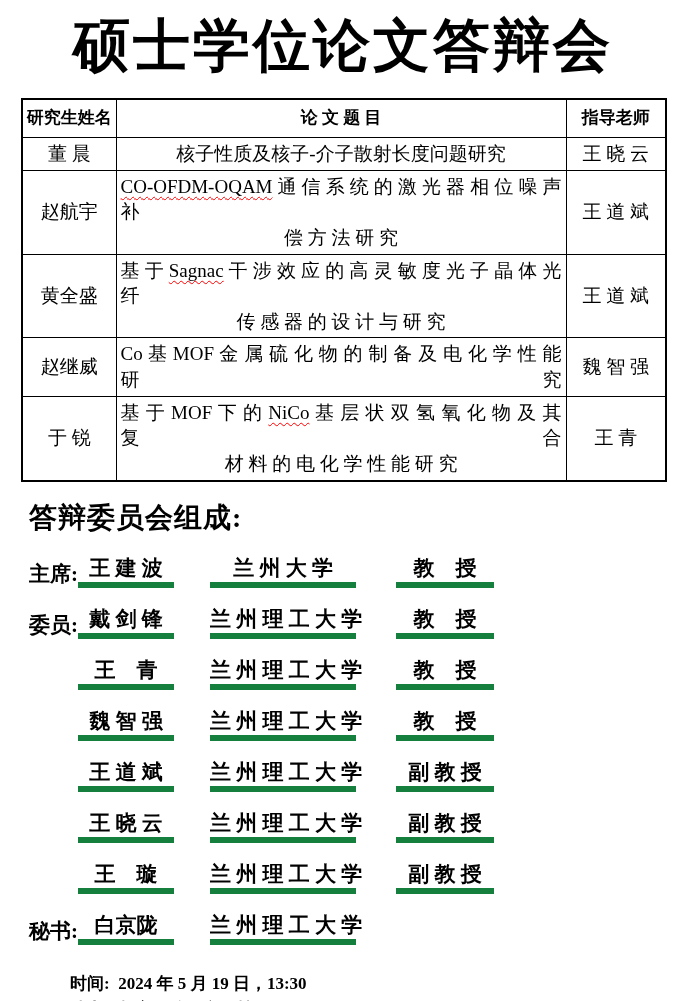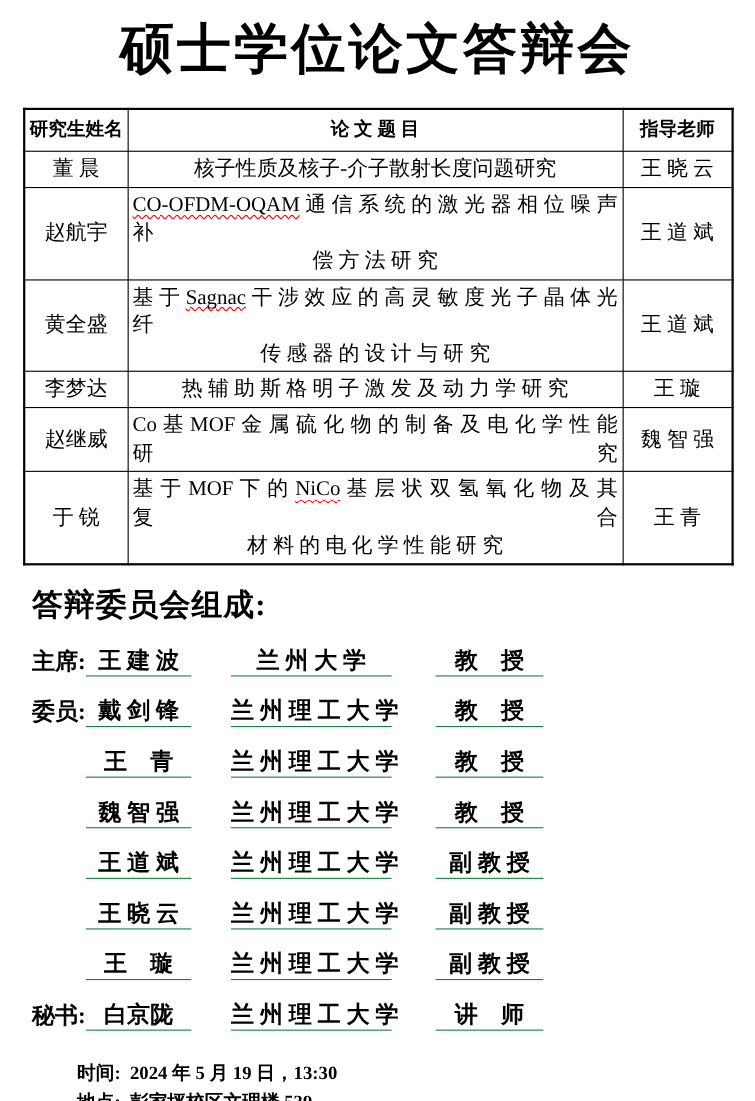--- a/index.html
+++ b/index.html
@@ -10,21 +10,21 @@
   }
   .page{width:686px;height:1001px;}
 
   
   .title-main{
     text-align:center;font-size:57px;line-height:60px;margin-top:8px;
     font-weight:900;font-style:italic;letter-spacing:4px;
     font-family:"DejaVu Serif","Liberation Serif",serif;
   }
   .title-sub{
-    text-align:center;font-size:49px;line-height:58px;margin-top:16px;
+    text-align:center;font-size:57px;line-height:58px;margin-top:16px;
     font-weight:900;letter-spacing:3px;
     font-family:"Liberation Sans","DejaVu Sans",sans-serif;
   }
 
   
   table.roster{
     border-collapse:collapse;table-layout:fixed;
     margin:24px 0 0 21px;width:644px;
     border:2px solid #000;
   }
@@ -55,21 +55,21 @@
     margin:17px 0 0 29px;font-size:28px;font-weight:bold;letter-spacing:1px;
   }
   .crow{
     display:flex;align-items:flex-end;
     margin-left:29px;margin-top:18px;
     font-size:21px;font-weight:bold;line-height:27px;
     white-space:pre;
   }
   .clabel{width:49px;flex:0 0 auto;}
   .ubox{
-    border-bottom:1px solid #15803d;text-align:center;flex:0 0 auto;display:block;
+    border-bottom:6px solid #15803d;text-align:center;flex:0 0 auto;display:block;
   }
   .u-name{width:96px;}
   .u-affil{width:146px;margin-left:36px;}
   .u-title{width:98px;margin-left:40px;}
 
   
   .foot-line{margin:27px 0 0 29px;font-size:17px;font-weight:bold;line-height:24px;white-space:pre;padding-left:41px;}
   .foot-line.place{margin-top:2px;}
 </style>
 </head>
@@ -111,27 +111,20 @@
 
     <tr>
       <td class="cell-center">黄全盛</td>
       <td>
         <span class="t-line-just"><span>基 于 </span><span class="spellcheck">Sagnac</span><span> 干 涉 效 应 的 高 灵 敏 度 光 子 晶 体 光 纤</span></span>
         <span class="t-line-center">传 感 器 的 设 计 与 研 究</span>
       </td>
       <td class="cell-center">王 道 斌</td>
     </tr>
 
-    <tr>
-      <td class="cell-center">李梦达</td>
-      <td>
-        <span class="t-line-center">热 辅 助 斯 格 明 子 激 发 及 动 力 学 研 究</span>
-      </td>
-      <td class="cell-center">王 璇</td>
-    </tr>
 
     <tr>
       <td class="cell-center">赵继威</td>
       <td>
         <span class="t-line-just">Co 基 MOF 金 属 硫 化 物 的 制 备 及 电 化 学 性 能 研 究</span>
       </td>
       <td class="cell-center">魏 智 强</td>
     </tr>
 
     <tr>
@@ -194,19 +187,18 @@
     <span class="clabel"></span>
     <span class="ubox u-name">王　璇</span>
     <span class="ubox u-affil">兰 州 理 工 大 学</span>
     <span class="ubox u-title">副 教 授</span>
   </div>
 
   <div class="crow">
     <span class="clabel">秘书: </span>
     <span class="ubox u-name">白京陇</span>
     <span class="ubox u-affil">兰 州 理 工 大 学</span>
-    <span class="ubox u-title">讲　师</span>
   </div>
 
   <div class="foot-line"><span>时间:  </span><span>2024 年 5 月 19 日，13:30</span></div>
   <div class="foot-line place"><span>地点:  </span><span>彭家坪校区文理楼 539</span></div>
 
 </div>
 
 </body></html>

